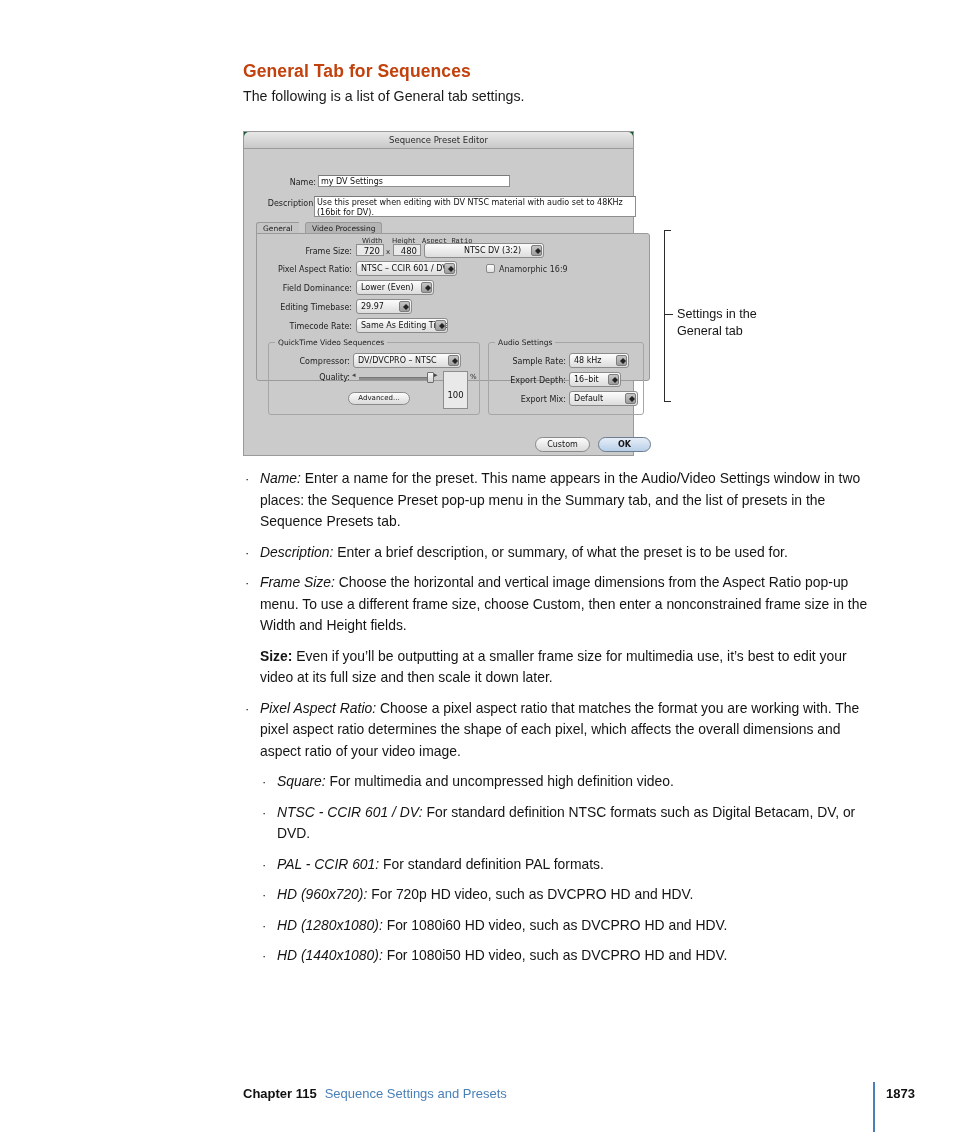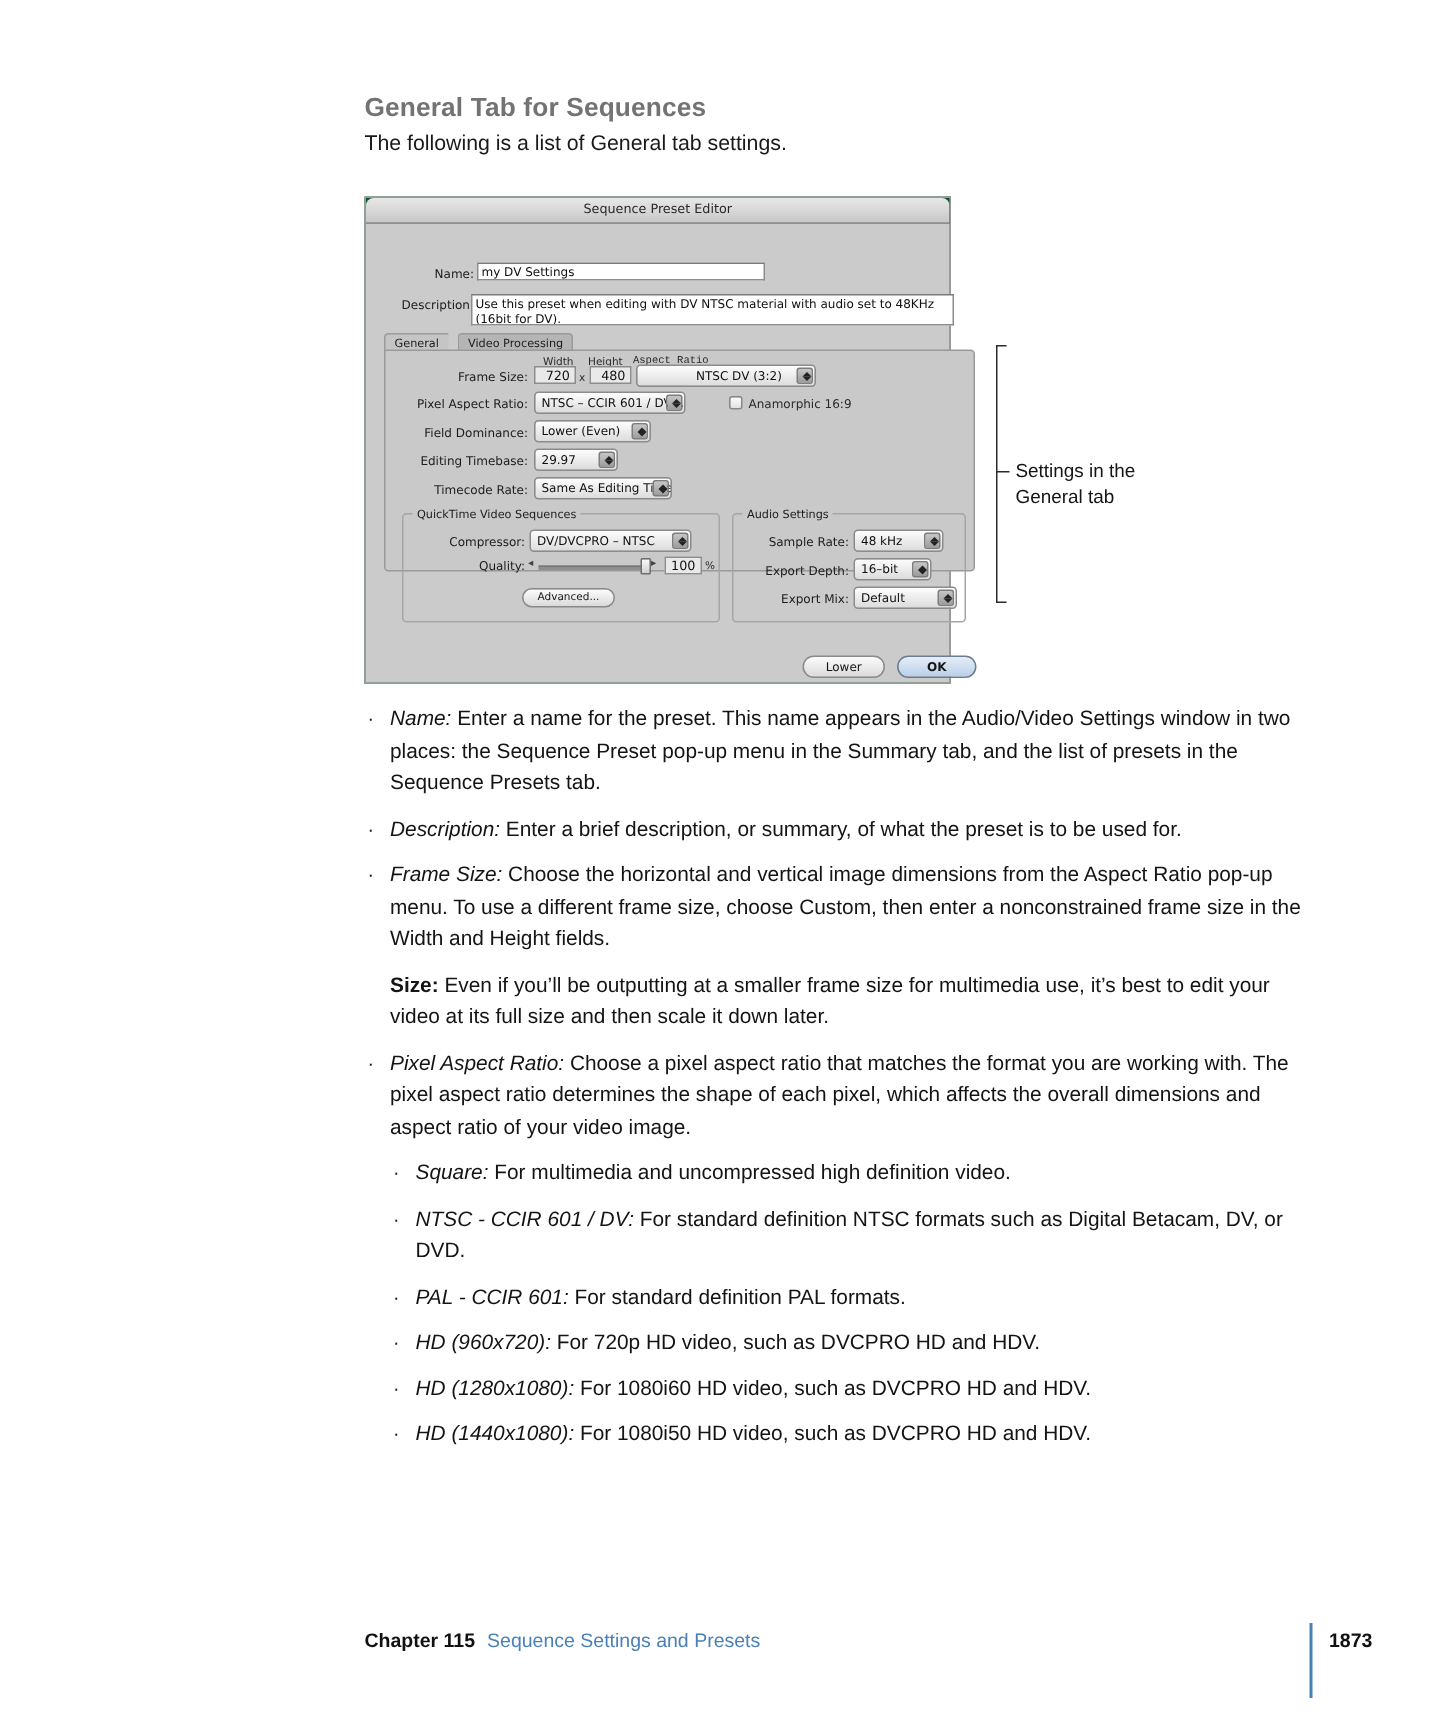--- a/index.html
+++ b/index.html
@@ -23,21 +23,21 @@
     width: 954px;
     height: 1145px;
   }
 
   .heading {
     position: absolute;
     left: 243px;
     top: 61px;
     font-size: 17.5px;
     font-weight: bold;
-    color: #737373;
+    color: #c2410c;
     letter-spacing: 0.1px;
   }
 
   .intro {
     position: absolute;
     left: 243px;
     top: 88px;
     font-size: 14.2px;
     color: #1a1a1a;
   }
@@ -448,21 +448,21 @@
       <div class="popup" style="left:109px; top:204px; width:108px;">
         <span>DV/DVCPRO – NTSC</span>
         <span class="arrows"></span>
       </div>
 
       <div class="lbl" style="left:63px; top:224px; width:43px;">Quality:</div>
       <div class="slider-end" style="left:108px; top:222px;">◂</div>
       <div class="slider-track" style="left:115px; top:228px; width:70px;"></div>
       <div class="slider-thumb" style="left:183px; top:223px;"></div>
       <div class="slider-end" style="left:190px; top:222px;">▸</div>
-      <div class="numfield" style="left:199px; top:222px; width:25px; height:12px; text-align:center; padding:1px 0;">100</div>
+      <div class="numfield" style="left:199px; top:222px; width:25px; height:12px; text-align:center; padding:18px 0;">100</div>
       <div class="minilbl" style="left:226px; top:224px;">%</div>
 
       <div class="pushbtn small" style="left:104px; top:243px; width:62px;">Advanced...</div>
 
       <div class="groupbox" style="left:244px; top:193px; width:156px; height:73px;"></div>
       <div class="grouptitle" style="left:251px; top:189px;">Audio Settings</div>
 
       <div class="lbl" style="left:248px; top:208px; width:74px;">Sample Rate:</div>
       <div class="popup" style="left:325px; top:204px; width:60px;">
         <span>48 kHz</span>
@@ -474,21 +474,21 @@
         <span>16–bit</span>
         <span class="arrows"></span>
       </div>
 
       <div class="lbl" style="left:248px; top:246px; width:74px;">Export Mix:</div>
       <div class="popup" style="left:325px; top:242px; width:69px;">
         <span>Default</span>
         <span class="arrows"></span>
       </div>
 
-      <div class="pushbtn" style="left:291px; top:288px; width:55px;">Lower</div>
+      <div class="pushbtn" style="left:291px; top:288px; width:55px;">Custom</div>
       <div class="pushbtn default" style="left:354px; top:288px; width:53px;">OK</div>
 
     </div>
   </div>
 
   <div class="callout-bracket"></div>
   <div class="callout-tick"></div>
   <div class="callout-text">
     <span>Settings in the</span><br>
     <span>General tab</span>

